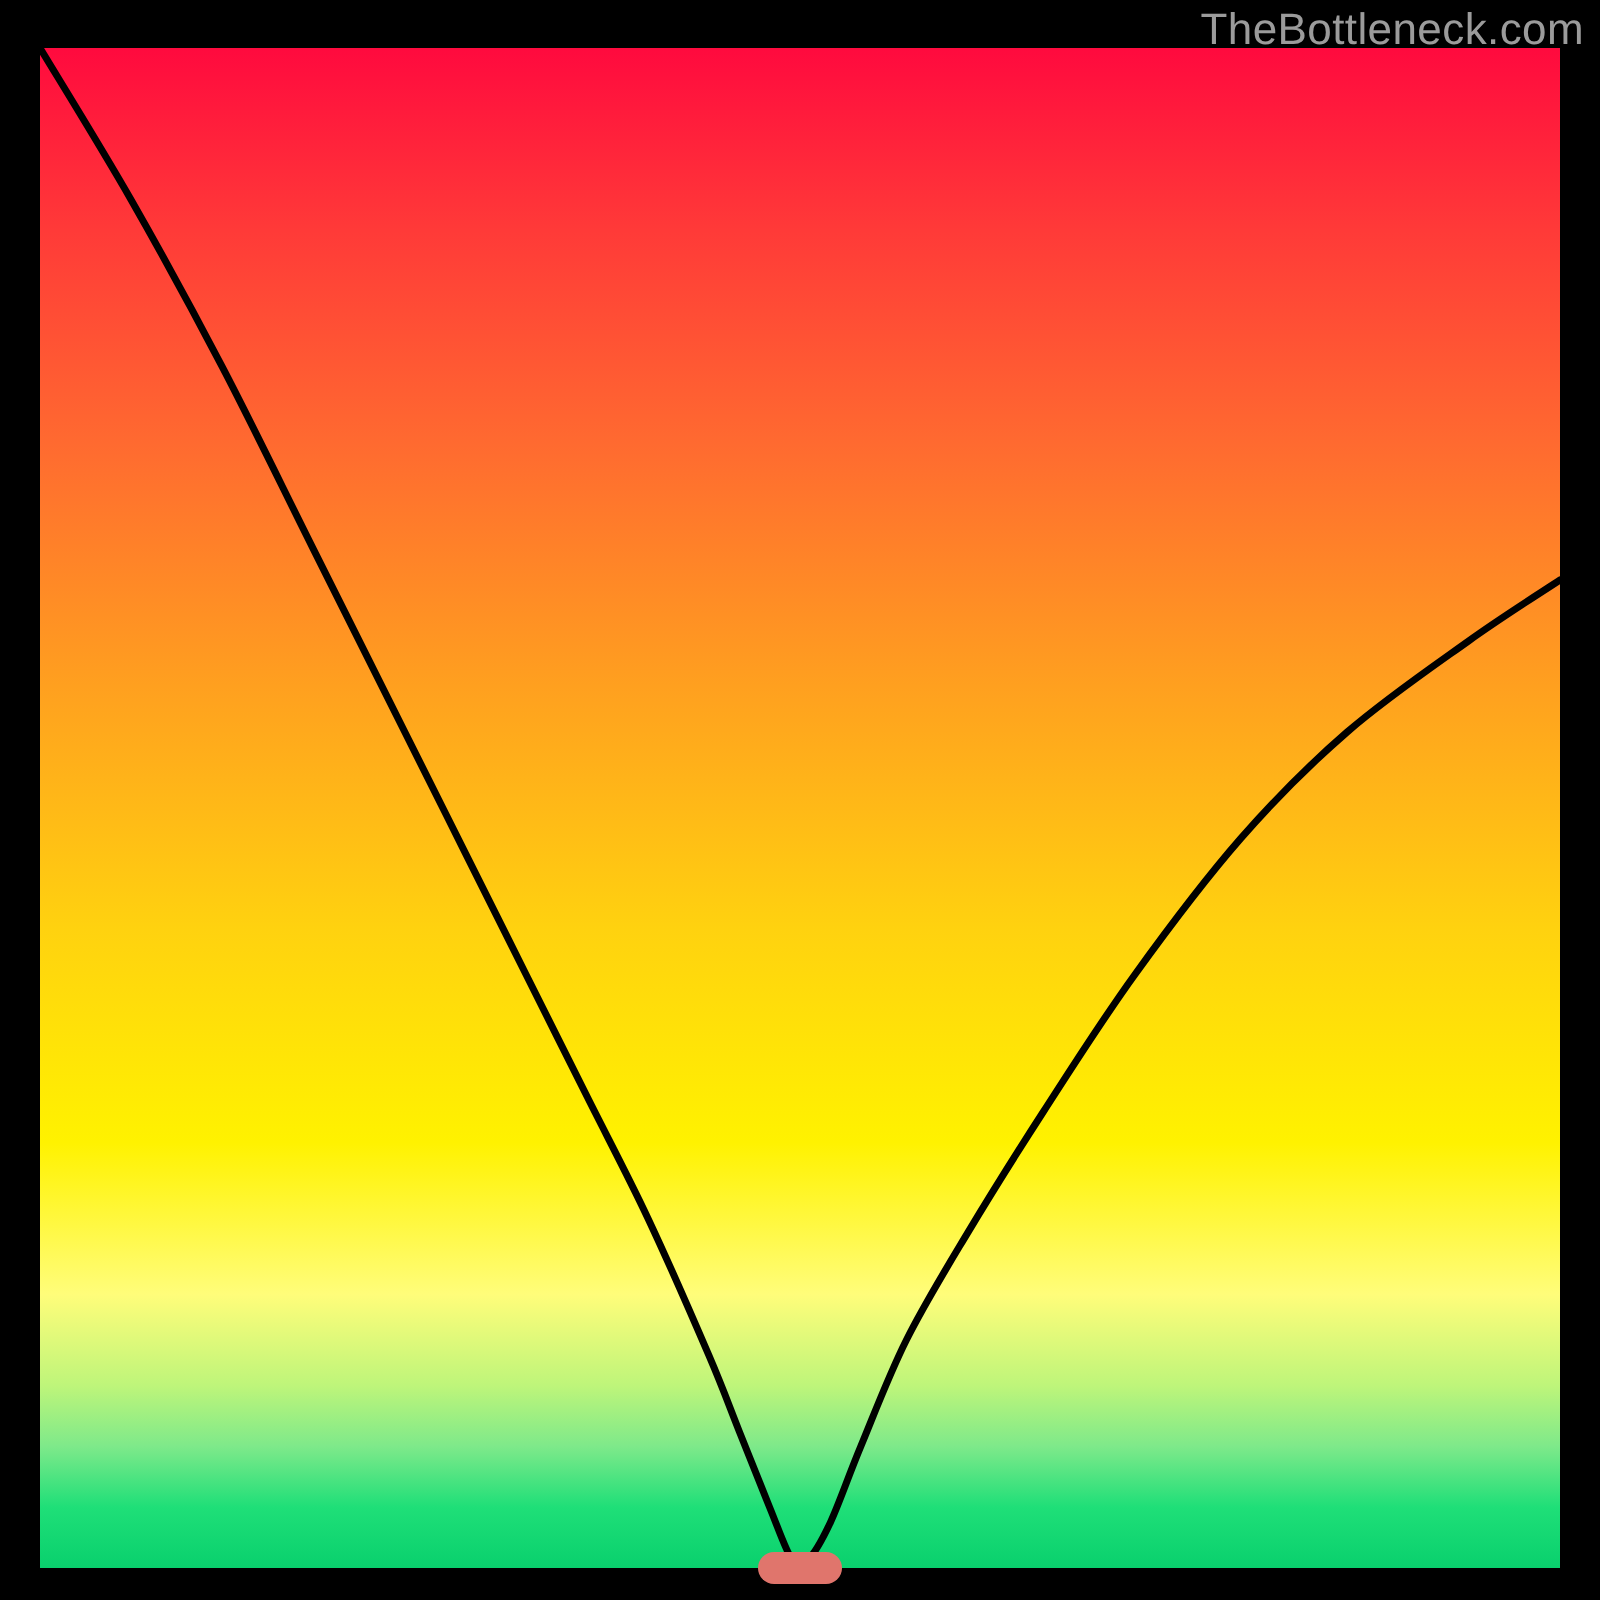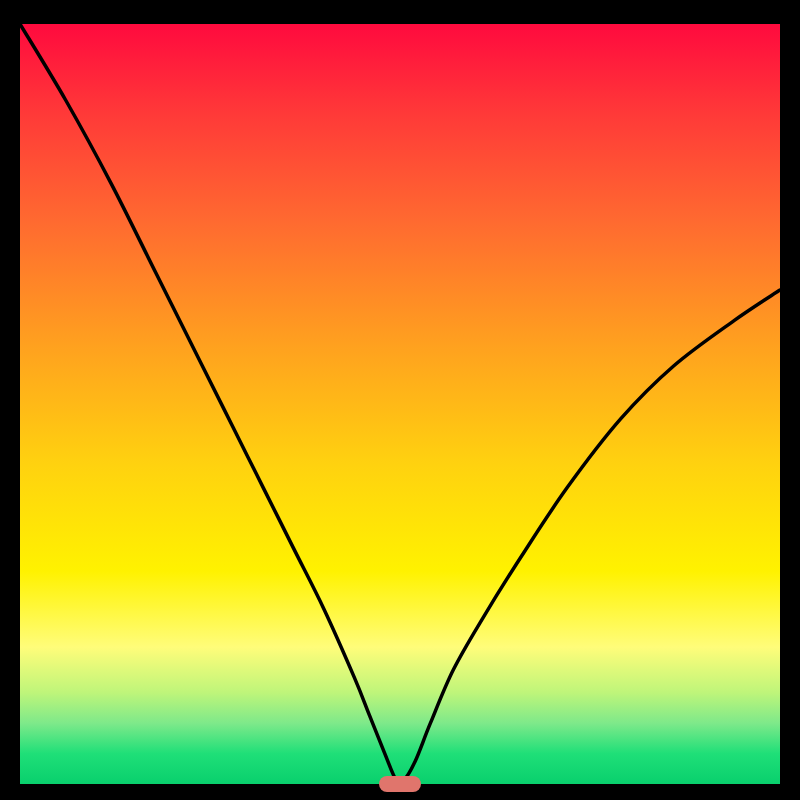--- a/index.html
+++ b/index.html
@@ -68,13 +68,14 @@
 
 <div class="stage">
 
   <div class="plot-area">
     <svg class="curve" width="760" height="760" viewBox="0 0 760 760">
       <path id="curve-path" fill="none" stroke-width="3.5" stroke-linecap="round" stroke-linejoin="round" d="M 0.00 0.00 C 7.60 12.67, 30.40 49.40, 45.60 76.00 C 60.80 102.60, 76.00 130.47, 91.20 159.60 C 106.40 188.73, 121.60 220.40, 136.80 250.80 C 152.00 281.20, 169.73 316.67, 182.40 342.00 C 195.07 367.33, 202.67 382.53, 212.80 402.80 C 222.93 423.07, 233.07 443.33, 243.20 463.60 C 253.33 483.87, 263.47 504.13, 273.60 524.40 C 283.73 544.67, 293.87 563.67, 304.00 585.20 C 314.13 606.73, 326.80 635.87, 334.40 653.60 C 342.00 671.33, 344.53 678.93, 349.60 691.60 C 354.67 704.27, 360.37 718.83, 364.80 729.60 C 369.23 740.37, 373.03 751.77, 376.20 756.20 C 379.37 760.63, 380.63 759.37, 383.80 756.20 C 386.97 753.03, 390.77 746.70, 395.20 737.20 C 399.63 727.70, 404.07 714.40, 410.40 699.20 C 416.73 684.00, 424.33 663.73, 433.20 646.00 C 442.07 628.27, 452.20 611.80, 463.60 592.80 C 475.00 573.80, 487.67 553.53, 501.60 532.00 C 515.53 510.47, 530.73 486.40, 547.20 463.60 C 563.67 440.80, 582.67 415.47, 600.40 395.20 C 618.13 374.93, 634.60 358.47, 653.60 342.00 C 672.60 325.53, 696.67 309.07, 714.40 296.40 C 732.13 283.73, 752.40 271.07, 760.00 266.00" stroke="#000000"></path>
     </svg>
     <div class="marker" id="marker" style="left: 380px; top: 760px; background: rgb(224, 117, 108);"></div>
   </div>
 
+  <div class="watermark">TheBottleneck.com</div>
 </div>
 
 </body></html>

